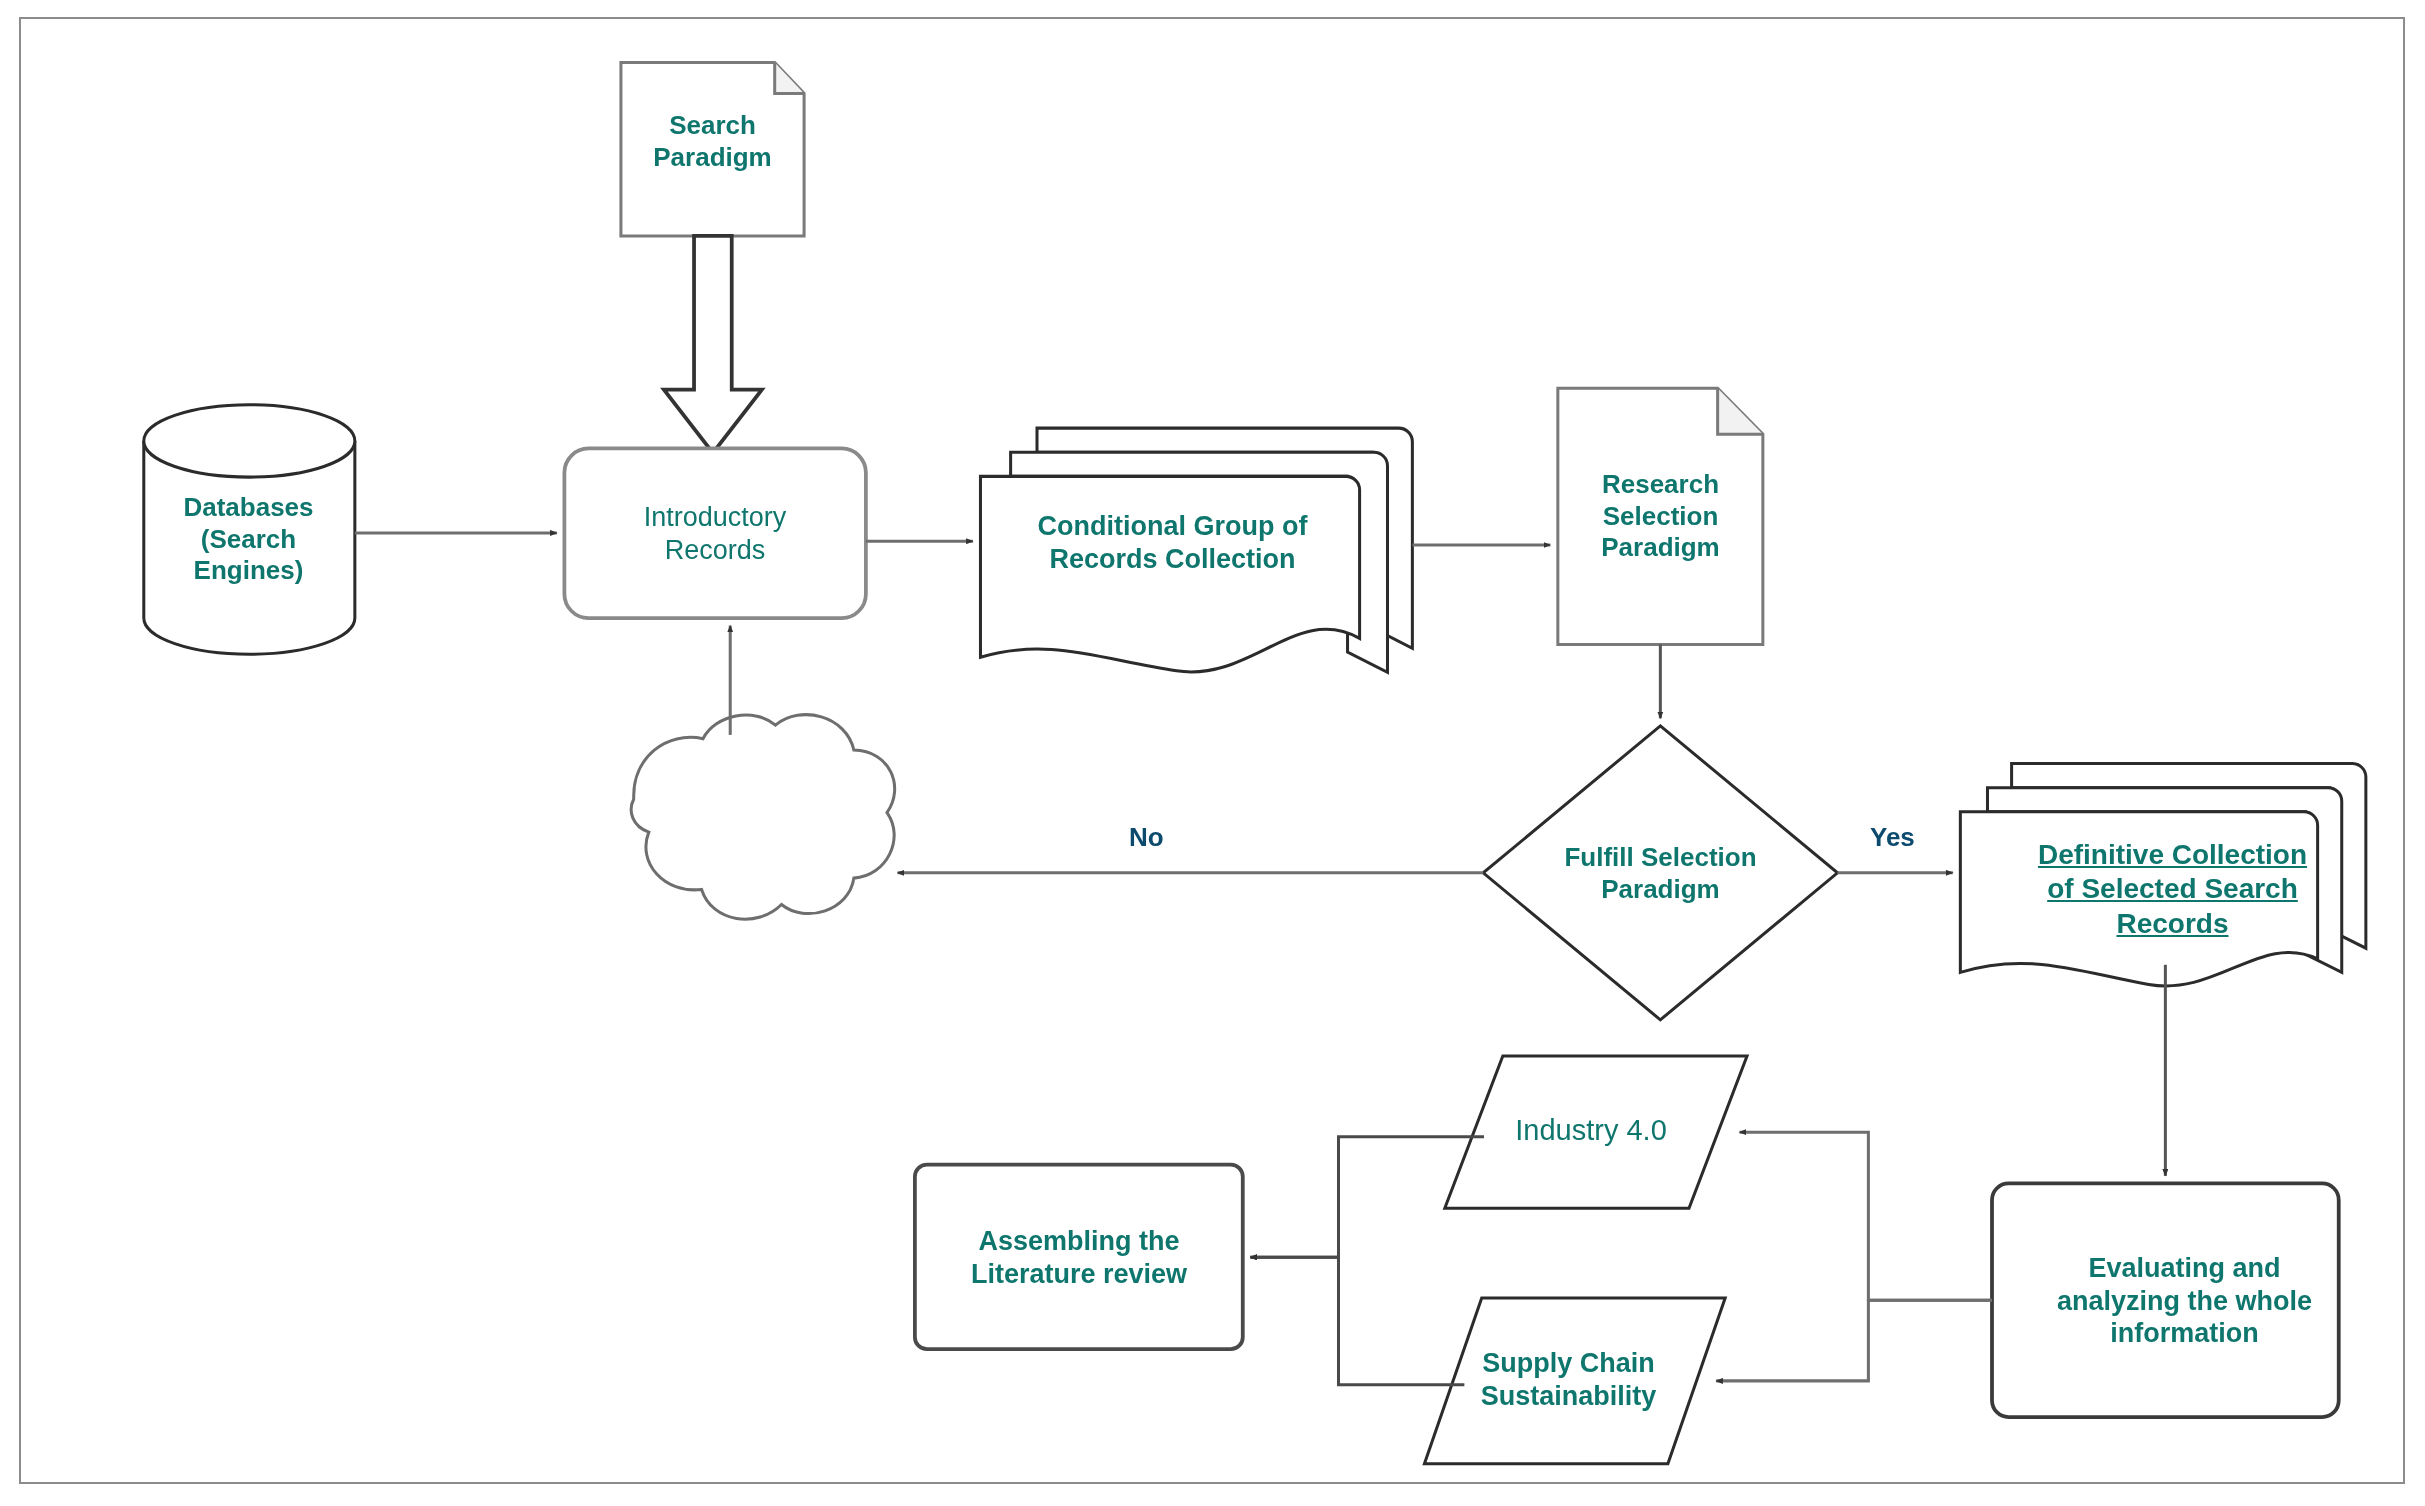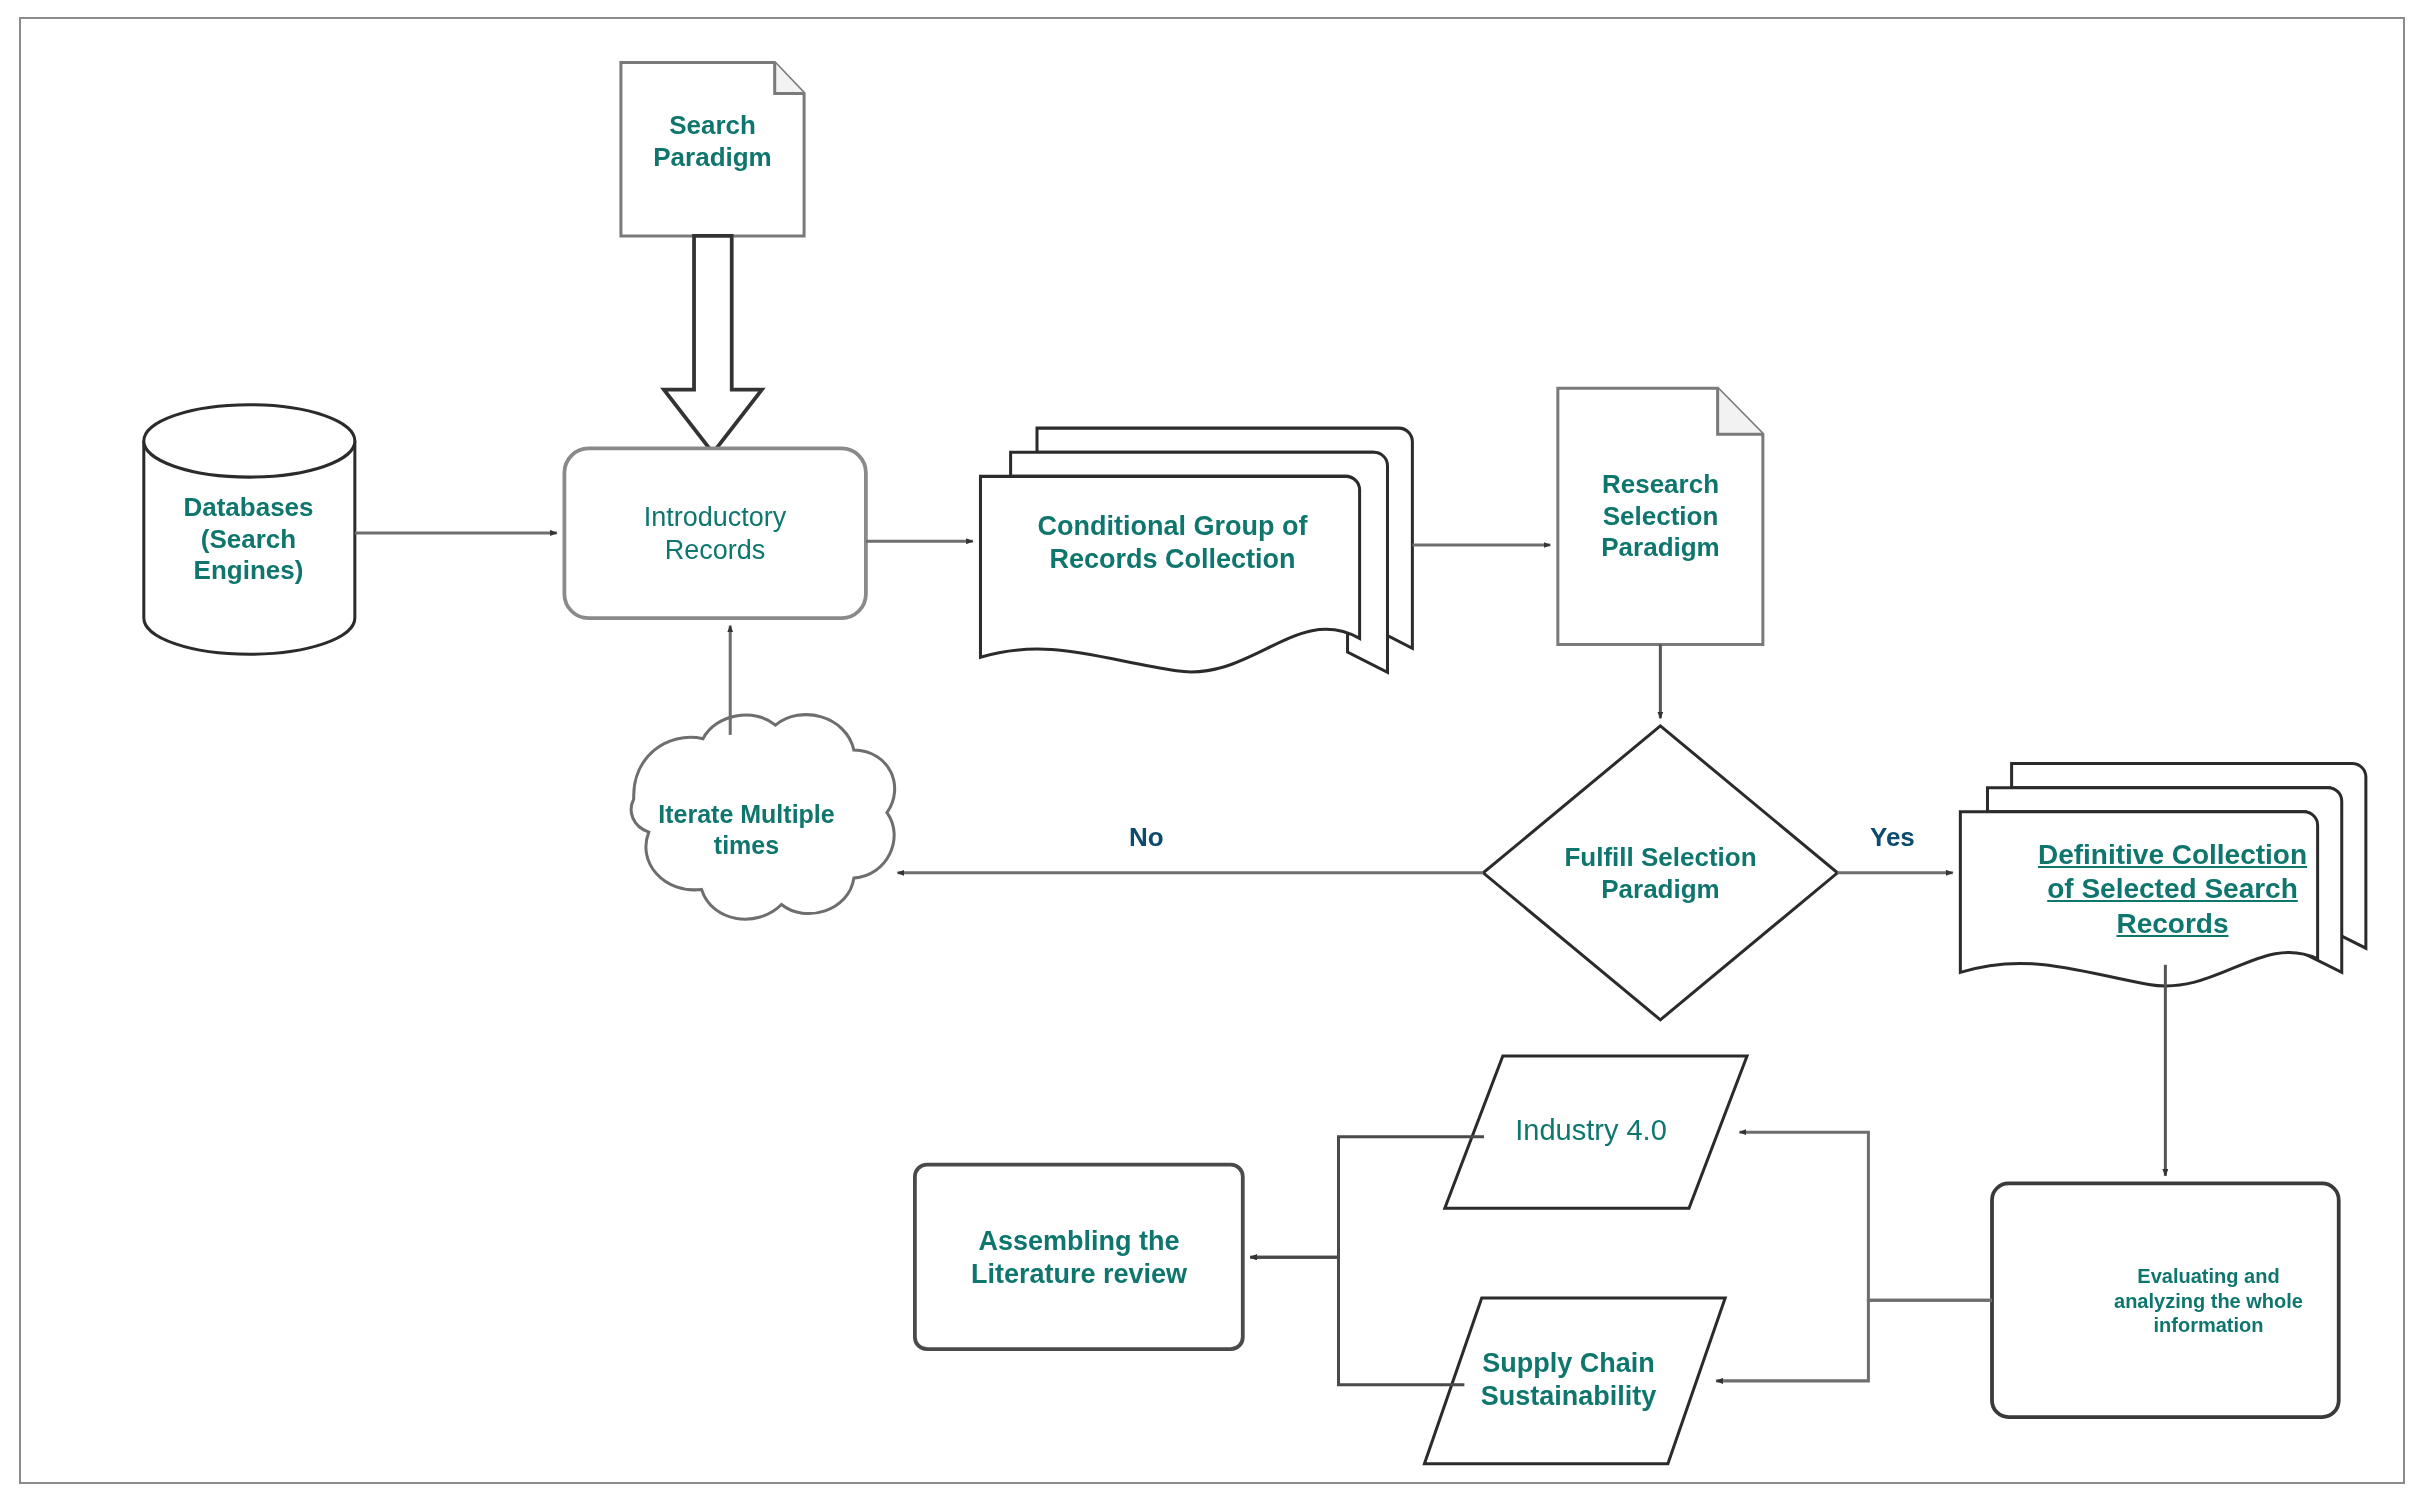--- a/index.html
+++ b/index.html
@@ -154,28 +154,26 @@
   <div class="node-label bold" style="left:988px;top:467px;width:369px;height:151px;font-size:27px;">Conditional Group of
 Records Collection</div>
 
   <div class="node-label bold" style="left:1558px;top:422px;width:205px;height:189px;font-size:26px;">Research
 Selection
 Paradigm</div>
 
   <div class="node-label bold" style="left:1521px;top:813px;width:279px;height:121px;font-size:26px;">Fulfill Selection
 Paradigm</div>
 
-  <div class="node-label bold" style="left:603px;top:769px;width:287px;height:121px;font-size:25px;">Iterate Multiple
-times</div>
 
   <div class="node-label bold" style="left:1999px;top:814px;width:347px;height:151px;font-size:28px;text-decoration:underline;">Definitive Collection
 of Selected Search
 Records</div>
 
-  <div class="node-label bold" style="left:1992px;top:1199px;width:385px;height:204px;font-size:20px;padding-left:24px;">Evaluating and
+  <div class="node-label bold" style="left:1992px;top:1199px;width:385px;height:204px;font-size:27px;">Evaluating and
 analyzing the whole
 information</div>
 
   <div class="node-label reg" style="left:1474px;top:1063px;width:234px;height:136px;font-size:29px;">Industry 4.0</div>
 
   <div class="node-label bold" style="left:915px;top:1165px;width:328px;height:185px;font-size:27px;">Assembling the
 Literature review</div>
 
   <div class="node-label bold" style="left:1448px;top:1308px;width:241px;height:143px;font-size:27px;">Supply Chain
 Sustainability</div>

